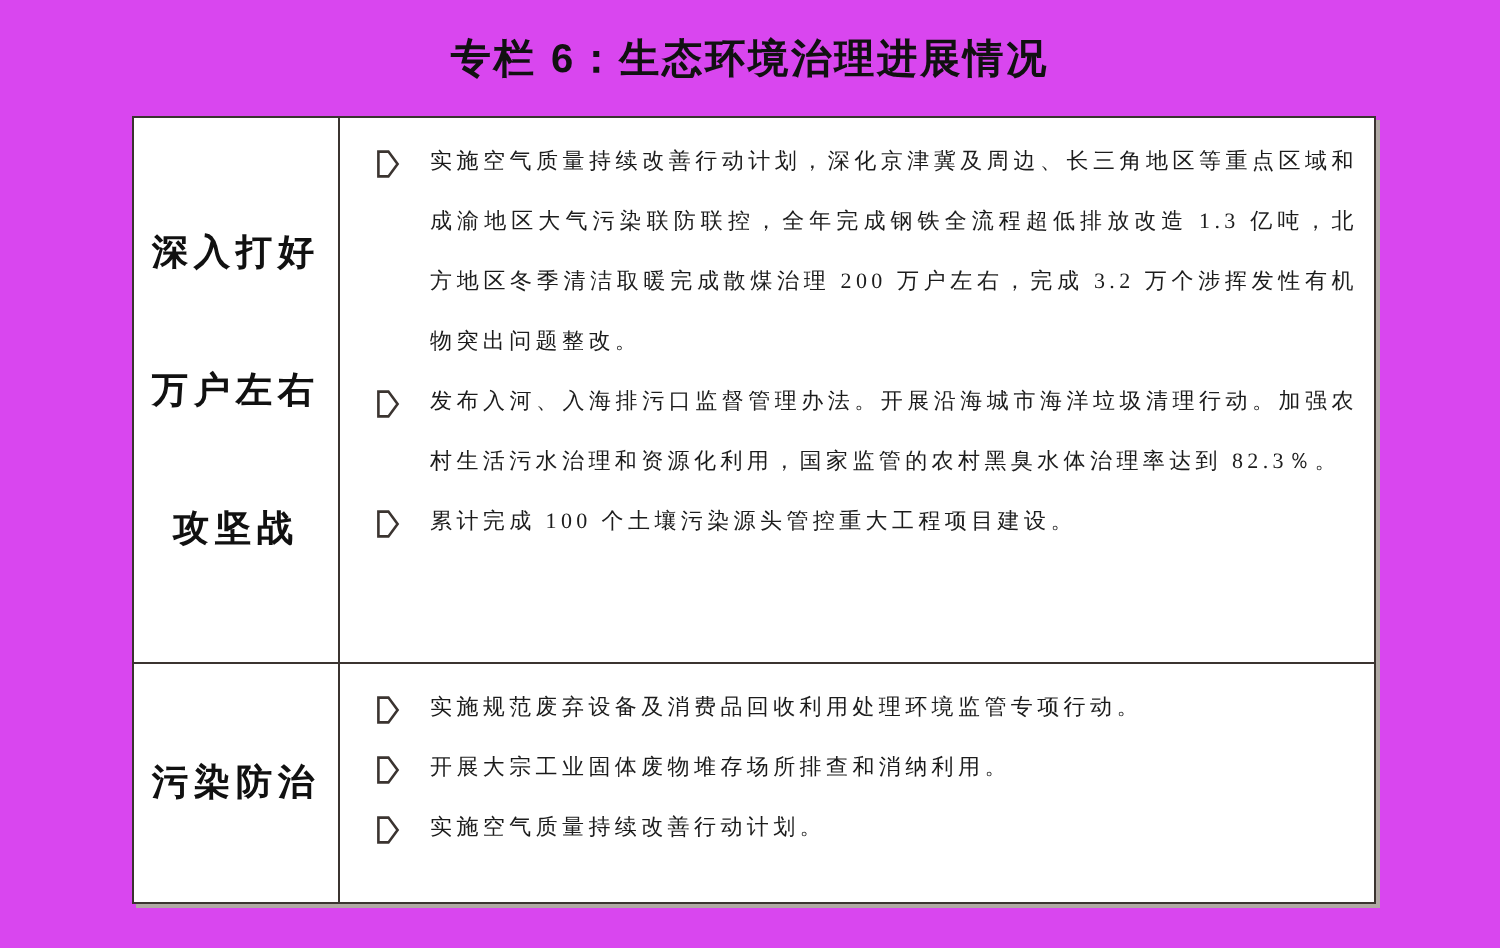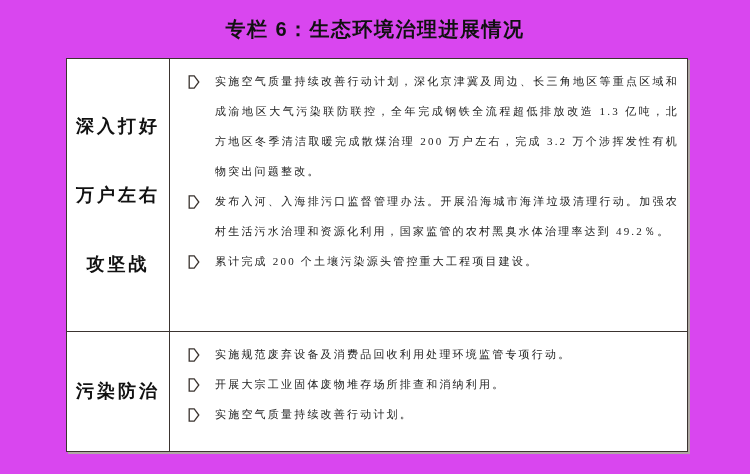--- a/index.html
+++ b/index.html
@@ -116,30 +116,30 @@
     </span>
     <p class="item-text">实施空气质量持续改善行动计划，深化京津冀及周边、长三角地区等重点区域和成渝地区大气污染联防联控，全年完成钢铁全流程超低排放改造 1.3 亿吨，北方地区冬季清洁取暖完成散煤治理 200 万户左右，完成 3.2 万个涉挥发性有机物突出问题整改。</p>
   </div>
 
   <div class="item">
     <span class="bullet-col">
       <svg class="pent" width="13" height="16" viewBox="0 0 13 16" aria-hidden="true">
         <path d="M2.2 1.8 L7.2 1.8 L11.8 8 L7.2 14.2 L2.2 14.2 Z" fill="none" stroke="#3b3430" stroke-width="1.3" stroke-linejoin="miter"></path>
       </svg>
     </span>
-    <p class="item-text">发布入河、入海排污口监督管理办法。开展沿海城市海洋垃圾清理行动。加强农村生活污水治理和资源化利用，国家监管的农村黑臭水体治理率达到 49.2％。</p>
+    <p class="item-text">发布入河、入海排污口监督管理办法。开展沿海城市海洋垃圾清理行动。加强农村生活污水治理和资源化利用，国家监管的农村黑臭水体治理率达到 82.3％。</p>
   </div>
 
   <div class="item">
     <span class="bullet-col">
       <svg class="pent" width="13" height="16" viewBox="0 0 13 16" aria-hidden="true">
         <path d="M2.2 1.8 L7.2 1.8 L11.8 8 L7.2 14.2 L2.2 14.2 Z" fill="none" stroke="#3b3430" stroke-width="1.3" stroke-linejoin="miter"></path>
       </svg>
     </span>
-    <p class="item-text">累计完成 200 个土壤污染源头管控重大工程项目建设。</p>
+    <p class="item-text">累计完成 100 个土壤污染源头管控重大工程项目建设。</p>
   </div>
 </div>
   </div>
 
   <div class="table-row">
     <div class="label-cell">
           <div>污染防治</div>
         </div>
     <div class="items-cell">
   <div class="item">

